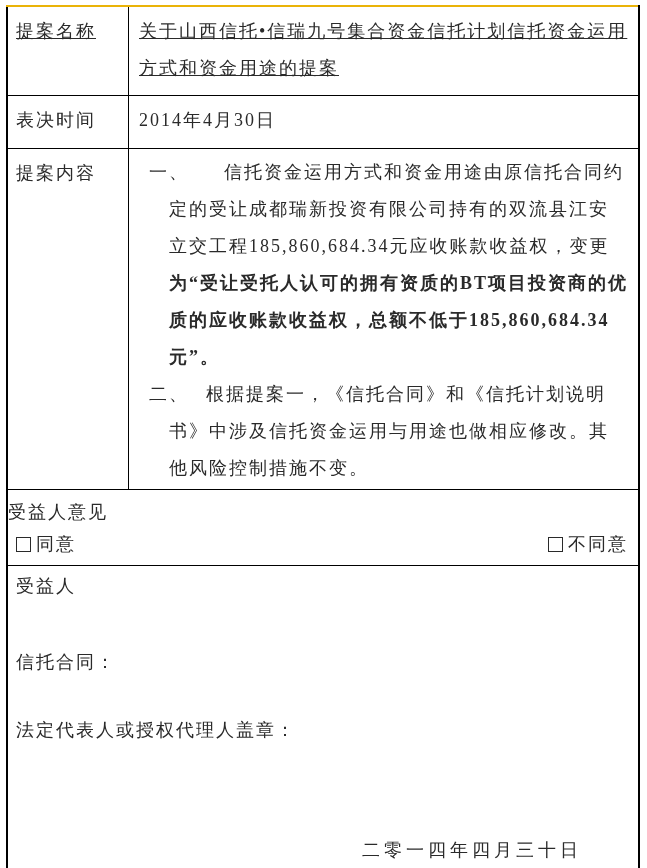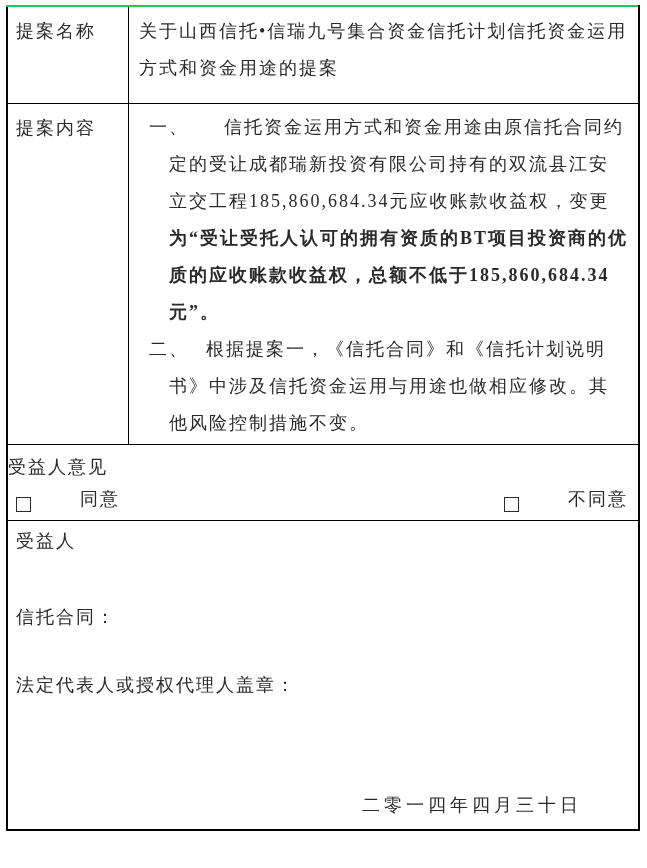--- a/index.html
+++ b/index.html
@@ -26,30 +26,30 @@
   .doc-table td {
     border: 1px solid #000;
     vertical-align: top;
     font-size: 18px;
     letter-spacing: 2px;
     line-height: 37px;
     overflow: hidden;
   }
   .doc-table tr > td:first-child { border-left: 2px solid #000; }
   .doc-table tr > td:last-child  { border-right: 2px solid #000; }
-  .doc-table tr:first-child > td { border-top: 2px solid #22c55e; }
+  .doc-table tr:first-child > td { border-top: 2px solid #eab308; text-decoration: underline; }
   .doc-table tr:last-child > td  { border-bottom: 2px solid #000; }
 
   .label-cell {
     width: 112px;
     padding: 6px 0 0 8px;
     white-space: nowrap;
   }
   .value-cell {
-    padding: 6px 8px 16px 10px;
+    padding: 6px 8px 8px 10px;
   }
   .row-name  td { height: 74px; }
   .row-num   td { height: 36px; }
   .row-time  td { height: 38px; }
   .row-body  td { height: 334px; margin-left: 8px; }
   .row-opinion td { height: 75px; }
   .row-sign  td { height: 300px; }
 
   .content-cell { padding: 5px 10px 0 10px; }
   .list-item {
@@ -68,21 +68,21 @@
     padding-top: 9px;
     line-height: 26px;
   }
   .opinion-options {
     display: flex;
     justify-content: space-between;
     align-items: center;
     padding: 6px 10px 0 8px;
     line-height: 26px;
   }
-  .option { display: inline-flex; align-items: flex-end; gap: 44px; }
+  .option { display: inline-flex; align-items: center; }
   .checkbox {
     display: inline-block;
     width: 15px;
     height: 15px;
     border: 1px solid #2a2a2a;
     background: #ffffff;
     margin-right: 5px;
     box-sizing: border-box;
   }
 
@@ -102,20 +102,24 @@
   }
 </style>
 </head>
 <body>
 
 <table class="doc-table">
   <tbody>
       <tr class="row-name">
     <td class="label-cell">提案名称</td>
     <td class="value-cell">关于山西信托•信瑞九号集合资金信托计划信托资金运用方式和资金用途的提案</td>
+  </tr>
+  <tr class="row-time">
+    <td class="label-cell">表决时间</td>
+    <td class="value-cell">2014年4月30日</td>
   </tr>
   <tr class="row-body">
     <td class="label-cell">提案内容</td>
     <td class="value-cell content-cell">
       <div class="list-item">
         <span class="num">一、</span><span class="gap gap-wide"></span><span>信托资金运用方式和资金用途由原信托合同约定的受让成都瑞新投资有限公司持有的双流县江安立交工程185,860,684.34元应收账款收益权，变更</span><span class="bold-seg">为“受让受托人认可的拥有资质的BT项目投资商的优质的应收账款收益权，总额不低于185,860,684.34元”。</span>
       </div>
       <div class="list-item">
         <span class="num">二、</span><span class="gap gap-narrow"></span><span>根据提案一，《信托合同》和《信托计划说明书》中涉及信托资金运用与用途也做相应修改。其他风险控制措施不变。</span>
       </div>

